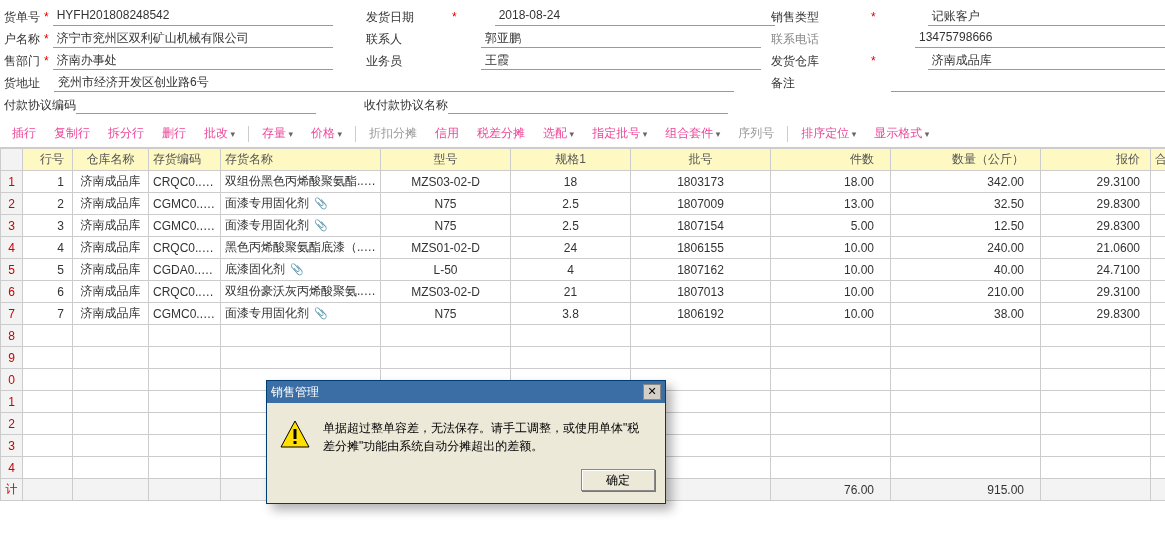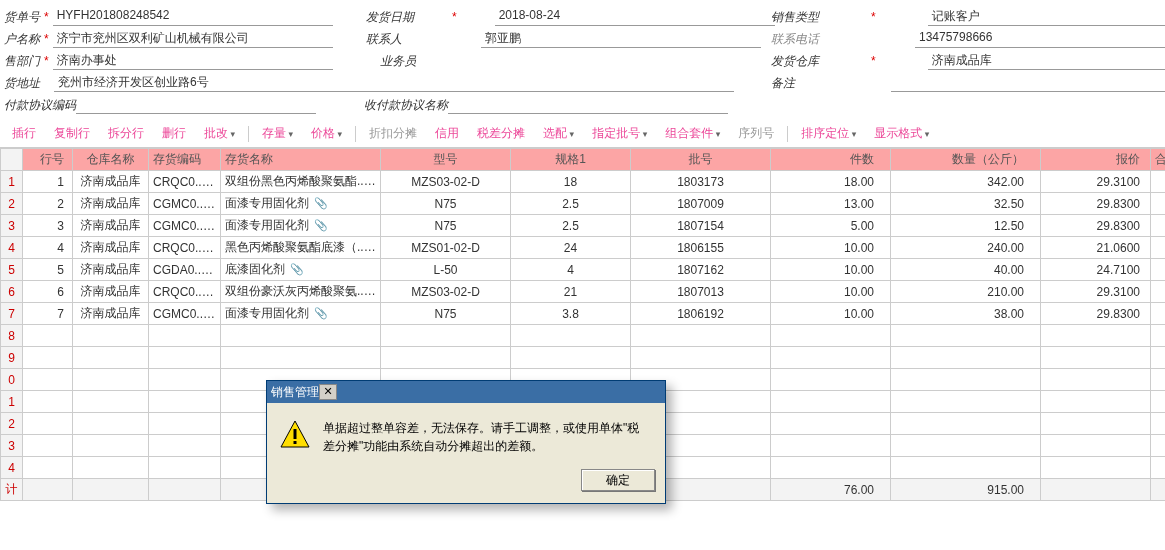--- a/index.html
+++ b/index.html
@@ -1,51 +1,51 @@
 <!DOCTYPE html>
 <html><head>
 <meta charset="utf-8">
 <style>
 * { box-sizing: border-box; margin: 0; padding: 0; }
 body { font-family: "Microsoft YaHei", SimSun, sans-serif; font-size: 12px; color: #333; background: #fff; overflow: hidden; }
 .form-area { padding: 6px 4px 4px 4px; }
 .form-row { display: flex; align-items: center; height: 22px; }
 .form-group { display: flex; align-items: center; margin-right: 10px; }
-.form-label { color: #333; white-space: nowrap; font-style: italic; }
+.form-label { color: #333; white-space: nowrap; }
 .asterisk { color: #d00; margin: 0 4px; }
 .form-value { border-bottom: 1px solid #999; padding: 0 4px; height: 18px; display: inline-block; min-width: 100px; }
 .col1 { width: 380px; }
 .col2 { width: 395px; gap: 34px; }
 .col3 { width: 380px; gap: 48px; }
 .label-dim { color: #888; }
 .toolbar { display: flex; align-items: center; height: 28px; padding: 2px 4px; border-bottom: 1px solid #ccc; gap: 2px; }
 .tb-btn { padding: 3px 8px; color: #ec4899; cursor: pointer; white-space: nowrap; }
 .tb-btn.dim { color: #999; }
 .tb-sep { width:1px; height:16px; background:#ccc; margin:0 3px; }
 .dd::after { content: " ▾"; font-size: 9px; color: #666; }
 .grid-wrap { position: relative; }
 table { border-collapse: collapse; width: 100%; table-layout: fixed; }
 th, td { border: 1px solid #ccc; height: 22px; padding: 0 4px; text-align: center; font-size: 12px; white-space: nowrap; overflow: hidden; text-overflow: ellipsis; }
-th { background: #fca5a5; font-weight: normal; color: #555; }
+th { background: #fef9c3; font-weight: normal; color: #555; }
 .c-rownum { width: 22px; background: #f3f3f3; color: #c00; text-align: center; }
 .c-seq { width: 50px; text-align: right; padding-right: 8px; }
 .c-wh { width: 76px; }
 .c-code { width: 72px; text-align: left; }
 .c-name { width: 160px; text-align: left; }
 .c-model { width: 130px; }
 .c-spec { width: 120px; }
 .c-lot { width: 140px; }
 .c-pcs { width: 120px; text-align: right; padding-right:16px; }
 .c-qty { width: 150px; text-align: right; padding-right:16px; }
 .c-price { width: 110px; text-align: right; padding-right:10px; }
 .clip { color: #888; font-size: 11px; padding: 0 2px; }
 .dotted-right { border-right: 1px dashed #aaa; }
 tfoot td { background: #f3f3f3; }
 .dialog { position: absolute; left: 266px; top: 380px; width: 400px; background: #ece9d8; border: 1px solid #003c74; box-shadow: 6px 6px 10px rgba(0,0,0,.3); }
-.dlg-title { background: linear-gradient(#3a6ea5,#3a6ea5); color: #fff; padding: 3px 4px; display: flex; justify-content: flex-start; align-items: center; height: 22px; font-size: 12px; }
+.dlg-title { background: linear-gradient(#3a6ea5,#3a6ea5); color: #fff; padding: 3px 4px; display: flex; justify-content: space-between; align-items: center; height: 22px; font-size: 12px; }
 .dlg-close { width: 18px; height: 16px; background: #d4d0c8; border:1px solid #888; text-align:center; line-height:13px; font-size:11px; cursor:pointer; color:#000; }
 .dlg-body { display: flex; padding: 16px 12px 10px; gap: 12px; align-items: flex-start; }
 .warn-icon { width: 32px; height: 32px; flex-shrink:0; }
 .dlg-msg { font-size: 12px; line-height: 1.5; color: #000; }
 .dlg-btns { text-align: right; padding: 4px 10px 12px; }
 .dlg-btn { width: 74px; height: 22px; border: 1px solid #888; background: #ece9d8; cursor: pointer; font-size:12px; box-shadow: inset 1px 1px 0 #fff, 1px 1px 0 #777; }
 </style>
 </head>
 <body>
 
@@ -86,20 +86,21 @@
   </div>
   <div class="form-row">
     <div class="form-group col1">
         <span class="form-label">售部门</span>
         <span class="asterisk">*</span>
         <span class="form-value" style="min-width:280px">济南办事处</span>
       </div>
     <div class="form-group col2">
         <span class="form-label">业务员</span>
         <span style="width:14px;display:inline-block"></span>
+        <span class="form-value" style="min-width:280px">王霞</span>
       </div>
     <div class="form-group col3">
         <span class="form-label">发货仓库</span>
         <span class="asterisk">*</span>
         <span class="form-value" style="min-width:280px">济南成品库</span>
       </div>
   </div>
   <div class="form-row">
     <div class="form-group" style="width:775px">
         <span class="form-label">货地址</span>

